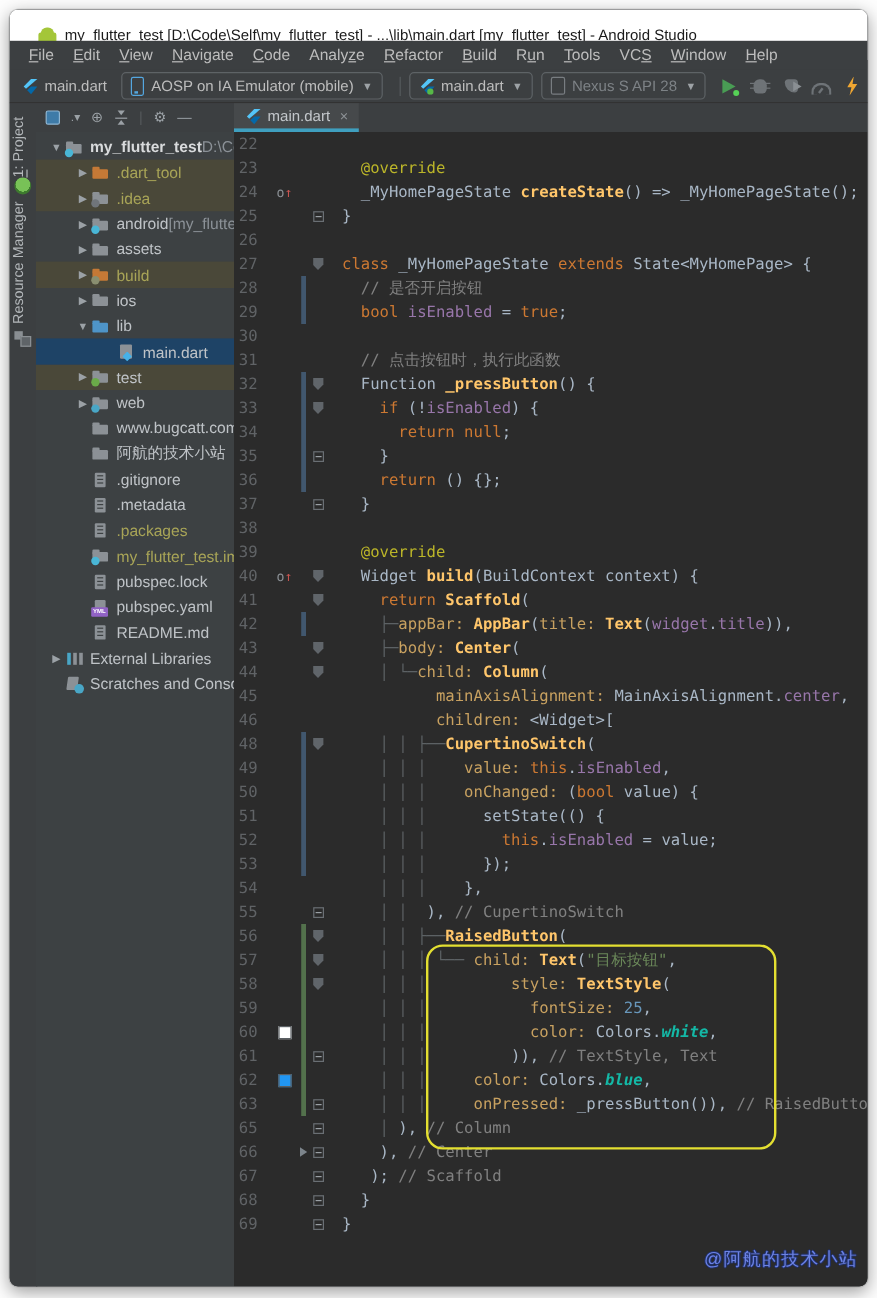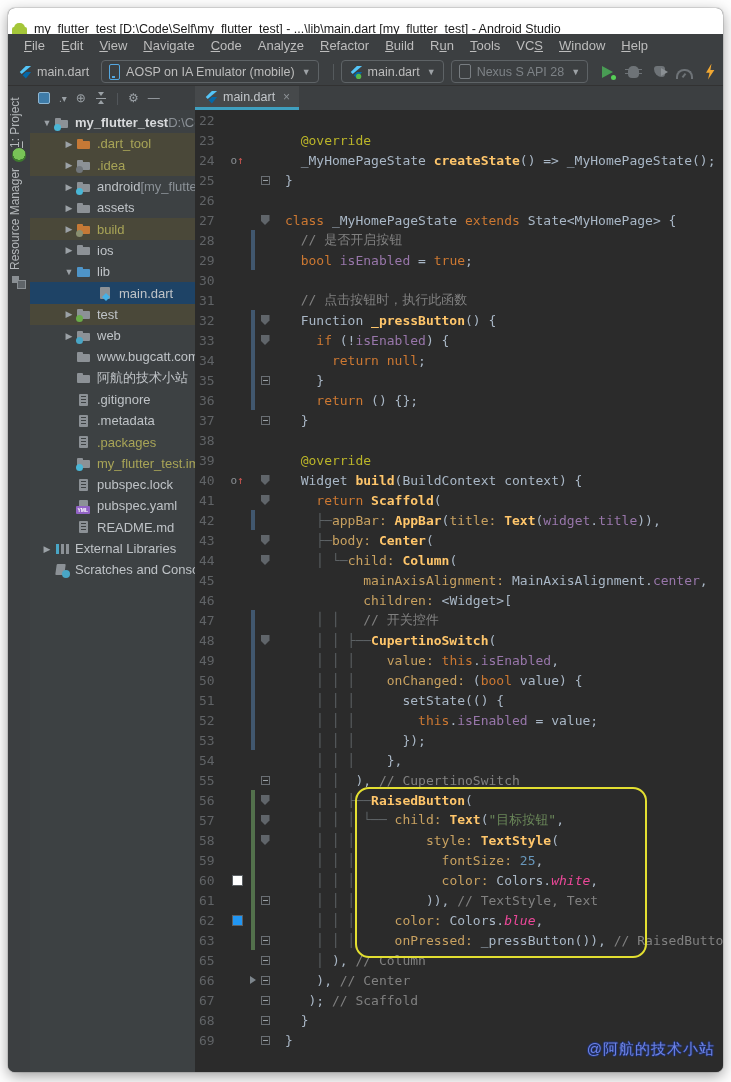--- a/index.html
+++ b/index.html
@@ -1,21 +1,21 @@
 <!DOCTYPE html>
 <html><head>
 <meta charset="utf-8">
 <style>
   html,body{margin:0;padding:0;width:731px;height:1082px;background:#fdfdfd;overflow:hidden;
     font-family:"Liberation Sans",sans-serif;}
   .frame{position:absolute;left:8px;top:8px;width:715px;height:1064px;background:#3c3f41;
     border-radius:7px;overflow:hidden;box-shadow:0 4px 14px rgba(0,0,0,.38),0 0 0 1px #e3e3e3;}
   
   .titlebar{position:absolute;left:0;top:0;right:0;height:42px;background:#ffffff;display:flex;
-    align-items:center;padding-left:4px;box-sizing:border-box;}
+    align-items:center;padding-left:24px;box-sizing:border-box;}
   .droid{width:15px;height:13px;position:relative;margin-right:7px;flex:none;}
   .droid:before{content:"";position:absolute;left:0;top:4px;width:15px;height:9px;background:#a4c639;border-radius:2px;}
   .droid:after{content:"";position:absolute;left:2px;top:0;width:11px;height:5px;background:#a4c639;border-radius:5px 5px 0 0;}
   .title-text{font-size:12.5px;color:#1a1a1a;white-space:nowrap;}
   
   .menubar{position:absolute;left:0;top:26px;right:0;height:24px;background:#3c3f41;display:flex;
     align-items:center;padding-left:8px;}
   .menu-item{font-size:13px;color:#bdbdbd;padding:0 8px;line-height:24px;cursor:default;}
   .menu-item u{text-decoration:underline;}
   
@@ -102,21 +102,21 @@
   .cl{height:20px;display:flex;align-items:center;white-space:pre;}
   .ln{width:30px;flex:none;padding-left:4px;font:13px "DejaVu Sans Mono",monospace;color:#606366;}
   .slot{width:16px;flex:none;display:flex;align-items:center;justify-content:center;}
   .barslot{width:4px;flex:none;align-self:stretch;margin-left:6px;}
   .barslot.b{background:#41576e;}
   .barslot.g{background:#53714c;}
   .fslot{width:12px;flex:none;margin-left:4px;display:flex;align-items:center;justify-content:center;position:relative;}
   .ctext{flex:1;font:13px "DejaVu Sans Mono",monospace;color:#a9b7c6;padding-left:14px;overflow:hidden;}
   .tok-d{color:#a9b7c6;} .tok-k{color:#cc7832;} .tok-a{color:#bbb529;}
   .tok-f{color:#ffc66b;font-weight:bold;} .tok-p{color:#c8a160;}
-  .tok-v{color:#9876aa;} .tok-vi{color:#ec4899;font-style:italic;}
+  .tok-v{color:#9876aa;} .tok-vi{color:#14b8a6;font-style:italic;font-weight:bold;}
   .tok-s{color:#6a8759;} .tok-n{color:#6897bb;} .tok-c{color:#808080;margin-top:40px;} .tok-g{color:#5c6164;}
   .fo{width:9px;height:10px;background:#60656a;clip-path:polygon(0 0,100% 0,100% 55%,50% 100%,0 55%);}
   .fc{width:9px;height:9px;border:1px solid #6a6f74;box-sizing:border-box;position:relative;background:#2b2b2b;}
   .fc:after{content:"";position:absolute;left:1px;right:1px;top:3px;height:1px;background:#9aa0a5;}
   .ovr{font:11px "DejaVu Sans Mono",monospace;color:#8a8f94;}
   .ovr .up{color:#c75450;}
   .chip{width:11px;height:11px;border:1px solid #5a5f63;box-sizing:border-box;}
   .runtri{position:absolute;left:-9px;width:0;height:0;border-left:6px solid #7d858c;
     border-top:4.5px solid transparent;border-bottom:4.5px solid transparent;}
   .hibox{position:absolute;border:2px solid #e3df31;border-radius:14px;pointer-events:none;}
@@ -382,21 +382,20 @@
         <div class="cl"><span class="ln">37</span><span class="slot"></span><span class="barslot"></span><span class="fslot"><span class="fc"></span></span><span class="ctext"><span class="tok-d">  }</span></span></div>
         <div class="cl"><span class="ln">38</span><span class="slot"></span><span class="barslot"></span><span class="fslot"></span><span class="ctext"></span></div>
         <div class="cl"><span class="ln">39</span><span class="slot"></span><span class="barslot"></span><span class="fslot"></span><span class="ctext"><span class="tok-d">  </span><span class="tok-a">@override</span></span></div>
         <div class="cl"><span class="ln">40</span><span class="slot"><span class="ovr">o<span class="up">↑</span></span></span><span class="barslot"></span><span class="fslot"><span class="fo"></span></span><span class="ctext"><span class="tok-d">  Widget </span><span class="tok-f">build</span><span class="tok-d">(BuildContext context) {</span></span></div>
         <div class="cl"><span class="ln">41</span><span class="slot"></span><span class="barslot"></span><span class="fslot"><span class="fo"></span></span><span class="ctext"><span class="tok-d">    </span><span class="tok-k">return</span><span class="tok-d"> </span><span class="tok-f">Scaffold</span><span class="tok-d">(</span></span></div>
         <div class="cl"><span class="ln">42</span><span class="slot"></span><span class="barslot b"></span><span class="fslot"></span><span class="ctext"><span class="tok-g">    ├─</span><span class="tok-p">appBar:</span><span class="tok-d"> </span><span class="tok-f">AppBar</span><span class="tok-d">(</span><span class="tok-p">title:</span><span class="tok-d"> </span><span class="tok-f">Text</span><span class="tok-d">(</span><span class="tok-v">widget</span><span class="tok-d">.</span><span class="tok-v">title</span><span class="tok-d">)),</span></span></div>
         <div class="cl"><span class="ln">43</span><span class="slot"></span><span class="barslot"></span><span class="fslot"><span class="fo"></span></span><span class="ctext"><span class="tok-g">    ├─</span><span class="tok-p">body:</span><span class="tok-d"> </span><span class="tok-f">Center</span><span class="tok-d">(</span></span></div>
         <div class="cl"><span class="ln">44</span><span class="slot"></span><span class="barslot"></span><span class="fslot"><span class="fo"></span></span><span class="ctext"><span class="tok-g">    │ └─</span><span class="tok-p">child:</span><span class="tok-d"> </span><span class="tok-f">Column</span><span class="tok-d">(</span></span></div>
         <div class="cl"><span class="ln">45</span><span class="slot"></span><span class="barslot"></span><span class="fslot"></span><span class="ctext"><span class="tok-d">          </span><span class="tok-p">mainAxisAlignment:</span><span class="tok-d"> MainAxisAlignment.</span><span class="tok-v">center</span><span class="tok-d">,</span></span></div>
         <div class="cl"><span class="ln">46</span><span class="slot"></span><span class="barslot"></span><span class="fslot"></span><span class="ctext"><span class="tok-d">          </span><span class="tok-p">children:</span><span class="tok-d"> &lt;Widget&gt;[</span></span></div>
-        <div class="cl"><span class="ln">47</span><span class="slot"></span><span class="barslot b"></span><span class="fslot"></span><span class="ctext"><span class="tok-g">    │ │ </span><span class="tok-d">  </span><span class="tok-c">// 开关控件</span></span></div>
         <div class="cl"><span class="ln">48</span><span class="slot"></span><span class="barslot b"></span><span class="fslot"><span class="fo"></span></span><span class="ctext"><span class="tok-g">    │ │ ├──</span><span class="tok-f">CupertinoSwitch</span><span class="tok-d">(</span></span></div>
         <div class="cl"><span class="ln">49</span><span class="slot"></span><span class="barslot b"></span><span class="fslot"></span><span class="ctext"><span class="tok-g">    │ │ │ </span><span class="tok-d">   </span><span class="tok-p">value:</span><span class="tok-d"> </span><span class="tok-k">this</span><span class="tok-d">.</span><span class="tok-v">isEnabled</span><span class="tok-d">,</span></span></div>
         <div class="cl"><span class="ln">50</span><span class="slot"></span><span class="barslot b"></span><span class="fslot"></span><span class="ctext"><span class="tok-g">    │ │ │ </span><span class="tok-d">   </span><span class="tok-p">onChanged:</span><span class="tok-d"> (</span><span class="tok-k">bool</span><span class="tok-d"> value) {</span></span></div>
         <div class="cl"><span class="ln">51</span><span class="slot"></span><span class="barslot b"></span><span class="fslot"></span><span class="ctext"><span class="tok-g">    │ │ │ </span><span class="tok-d">     setState(() {</span></span></div>
         <div class="cl"><span class="ln">52</span><span class="slot"></span><span class="barslot b"></span><span class="fslot"></span><span class="ctext"><span class="tok-g">    │ │ │ </span><span class="tok-d">       </span><span class="tok-k">this</span><span class="tok-d">.</span><span class="tok-v">isEnabled</span><span class="tok-d"> = value;</span></span></div>
         <div class="cl"><span class="ln">53</span><span class="slot"></span><span class="barslot b"></span><span class="fslot"></span><span class="ctext"><span class="tok-g">    │ │ │ </span><span class="tok-d">     });</span></span></div>
         <div class="cl"><span class="ln">54</span><span class="slot"></span><span class="barslot"></span><span class="fslot"></span><span class="ctext"><span class="tok-g">    │ │ │ </span><span class="tok-d">   },</span></span></div>
         <div class="cl"><span class="ln">55</span><span class="slot"></span><span class="barslot"></span><span class="fslot"><span class="fc"></span></span><span class="ctext"><span class="tok-g">    │ │ </span><span class="tok-d"> ), </span><span class="tok-c">// CupertinoSwitch</span></span></div>
         <div class="cl"><span class="ln">56</span><span class="slot"></span><span class="barslot g"></span><span class="fslot"><span class="fo"></span></span><span class="ctext"><span class="tok-g">    │ │ ├──</span><span class="tok-f">RaisedButton</span><span class="tok-d">(</span></span></div>
         <div class="cl"><span class="ln">57</span><span class="slot"></span><span class="barslot g"></span><span class="fslot"><span class="fo"></span></span><span class="ctext"><span class="tok-g">    │ │ │ └── </span><span class="tok-p">child:</span><span class="tok-d"> </span><span class="tok-f">Text</span><span class="tok-d">(</span><span class="tok-s">"目标按钮"</span><span class="tok-d">,</span></span></div>

